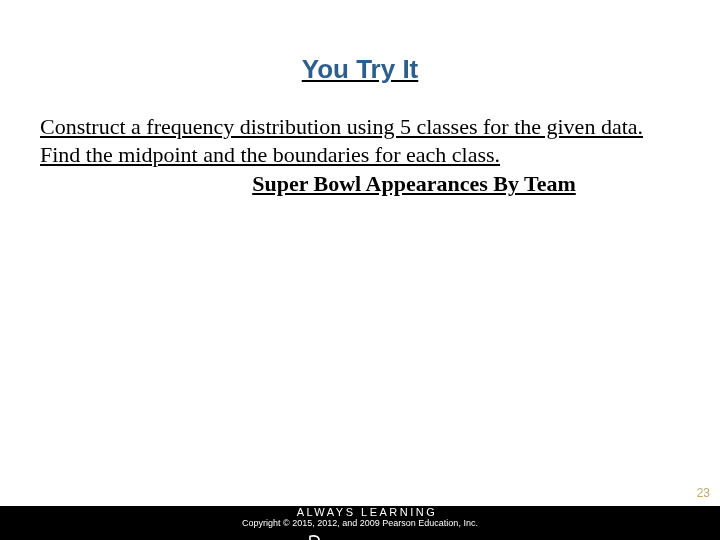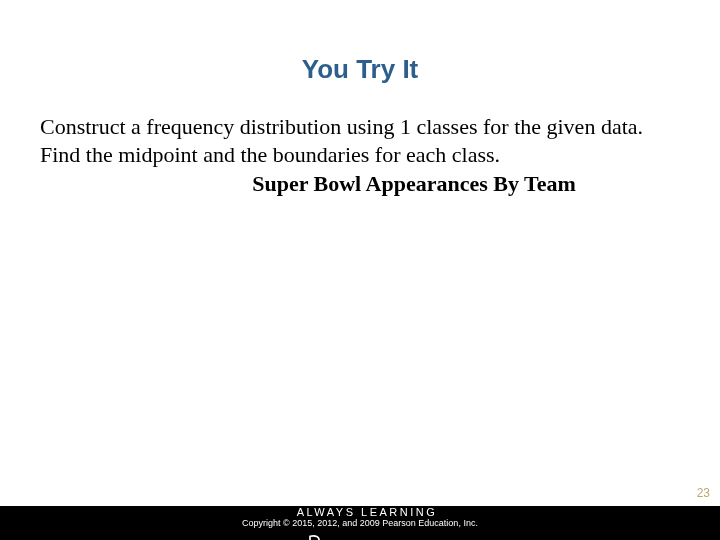--- a/index.html
+++ b/index.html
@@ -8,20 +8,21 @@
     height: 540px;
     background: #fff;
     font-family: "Times New Roman", Times, serif;
     position: relative;
     overflow: hidden;
   }
   .slide {
     width: 100%;
     height: 100%;
     position: relative;
+    text-decoration: underline;
   }
   .title {
     text-align: center;
     color: #2c5f8d;
     font-family: Arial, Helvetica, sans-serif;
     font-weight: bold;
     font-size: 26px;
     padding-top: 54px;
     padding-bottom: 28px;
   }
@@ -101,21 +102,21 @@
     font-size: 12px;
   }
 </style>
 </head>
 <body>
 
 <div class="slide">
 
   <div class="title">You Try It</div>
 
-  <div class="body-text">Construct a frequency distribution using 1 classes for the given data.  Find the midpoint and the boundaries for each class.</div>
+  <div class="body-text">Construct a frequency distribution using 5 classes for the given data.  Find the midpoint and the boundaries for each class.</div>
 
   <div class="subtitle">Super Bowl Appearances By Team</div>
 
 
   <div class="page-num">23</div>
 
   <div class="footer">
     <div class="footer-left">ALWAYS LEARNING</div>
     <div class="footer-center">Copyright © 2015, 2012, and 2009 Pearson Education, Inc.</div>
     <div class="footer-logo">

